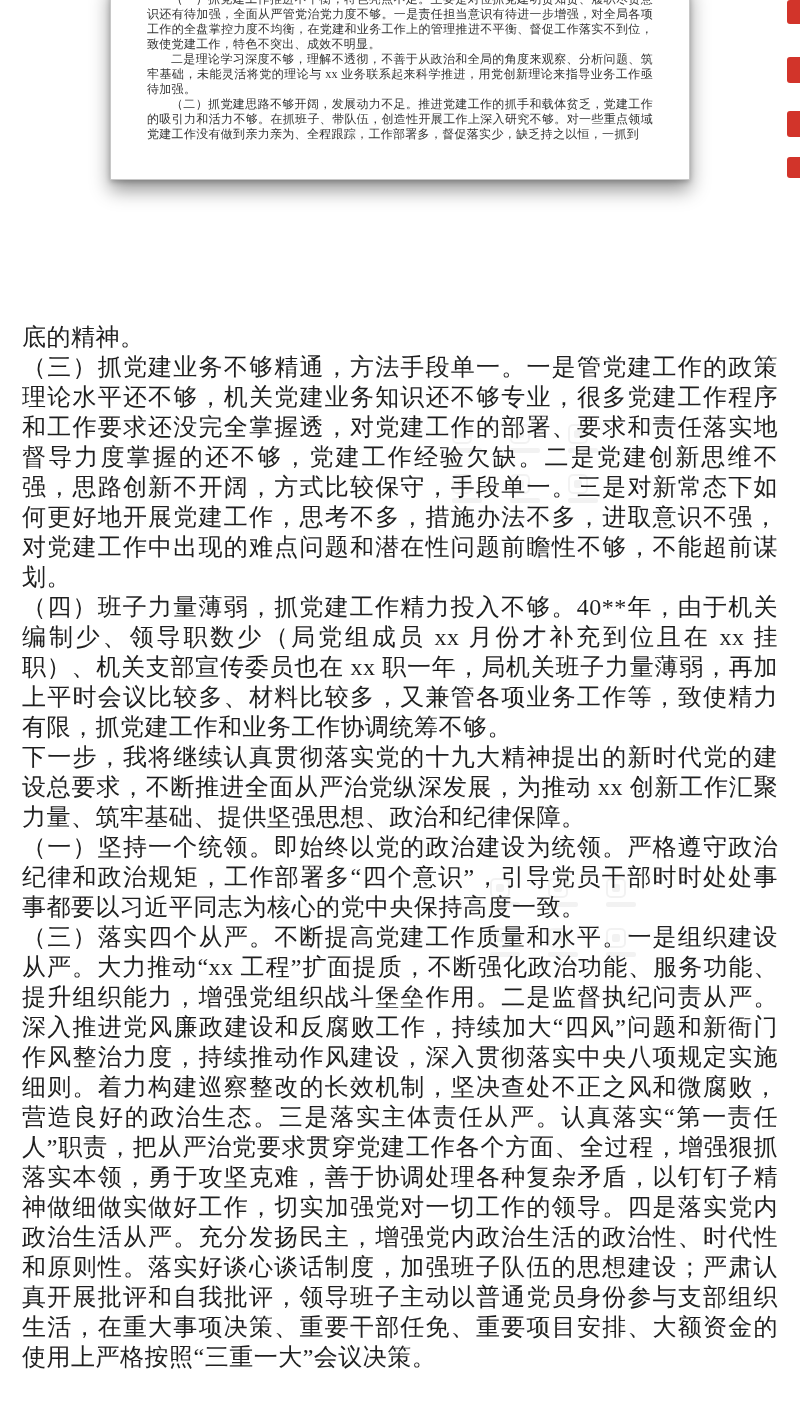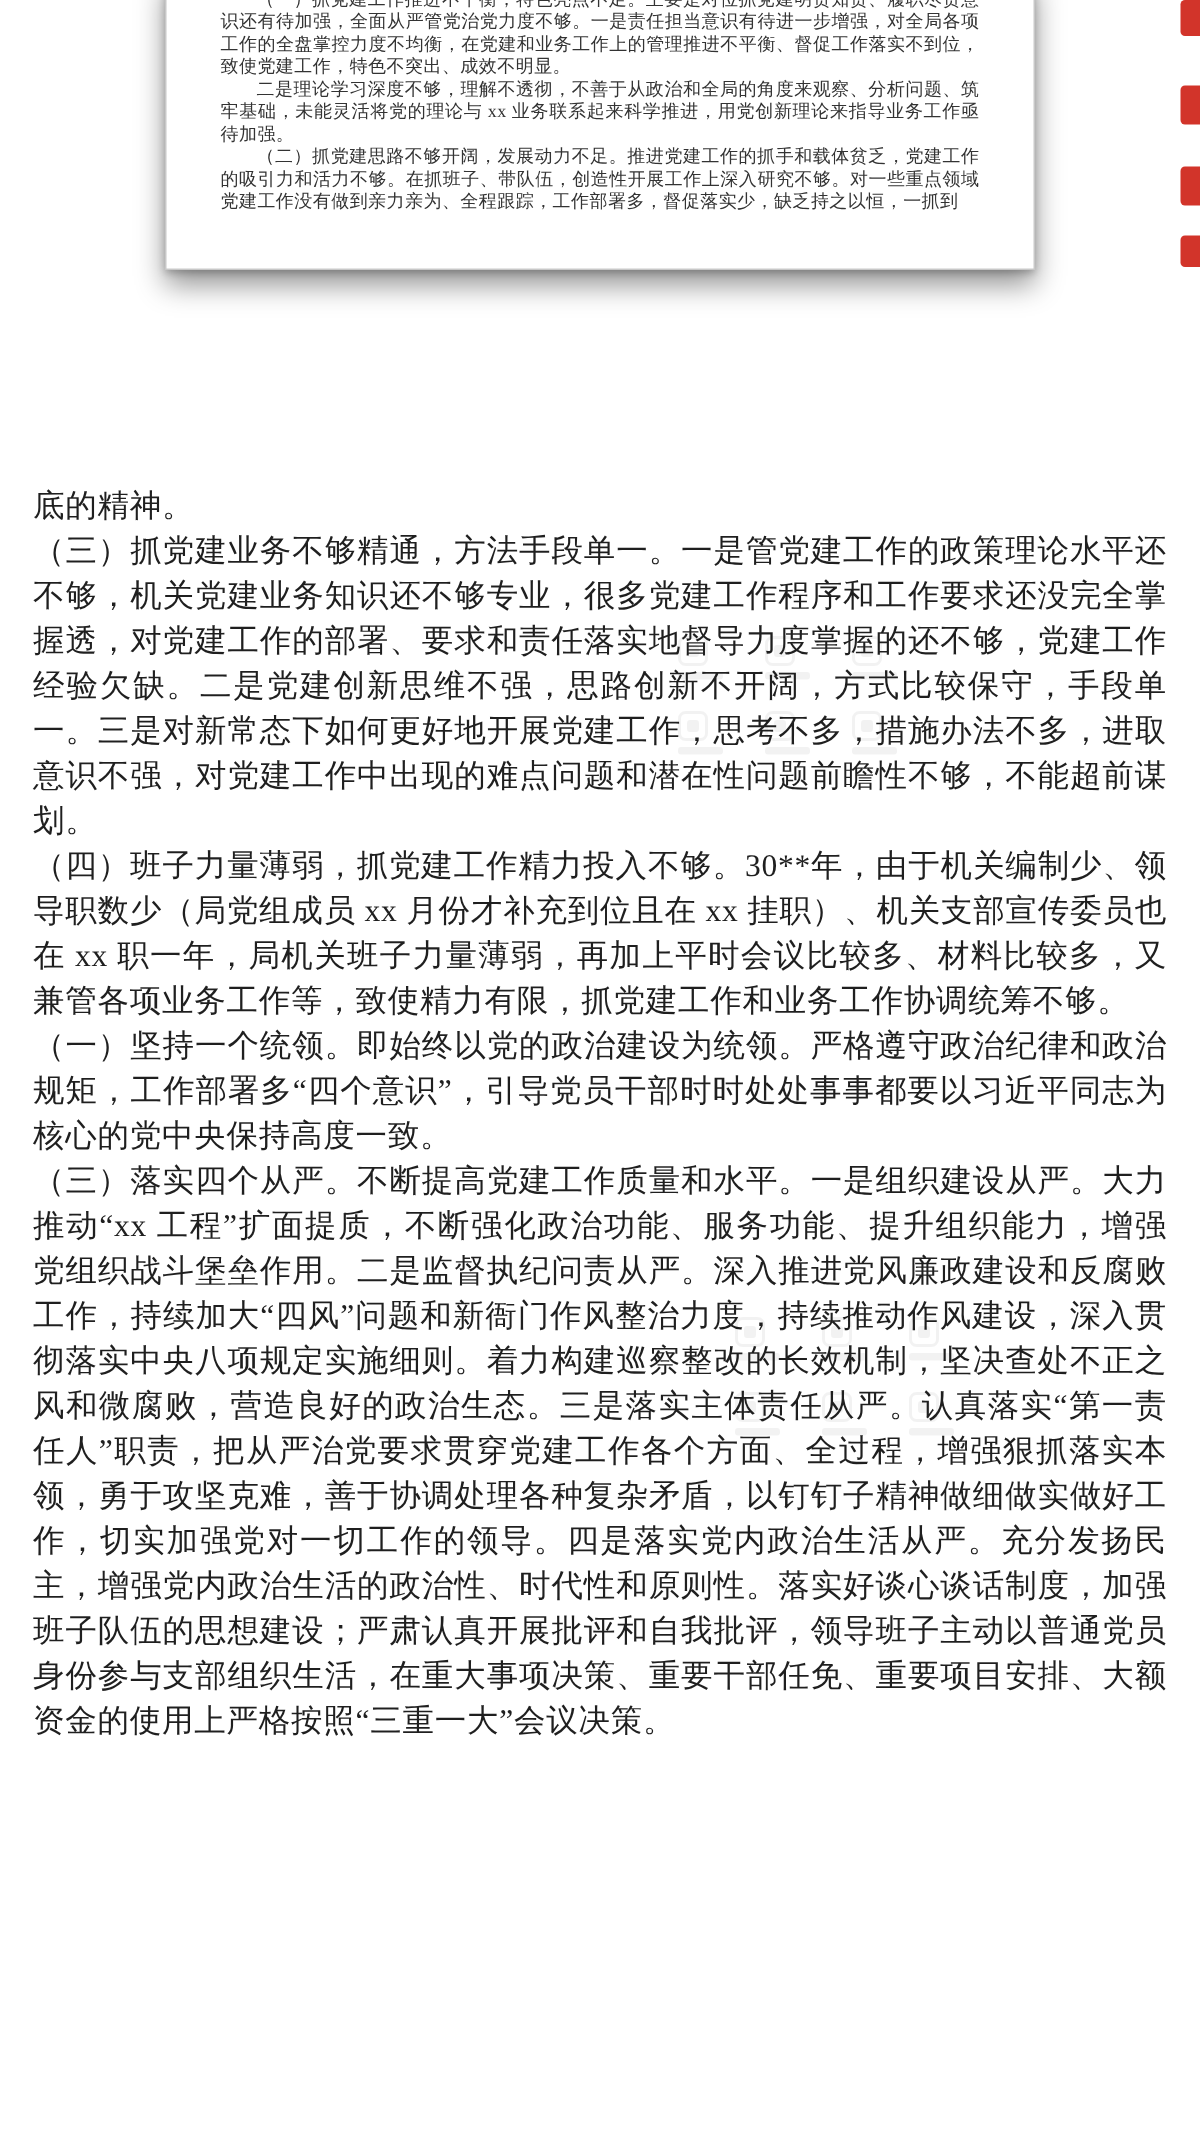--- a/index.html
+++ b/index.html
@@ -30,21 +30,21 @@
     letter-spacing: .3px;
   }
 
   
   .doc {
     position: absolute; top: 322px; left: 22px; right: 22px;
     color: #1f1f1f;
   }
   .doc p {
     margin: 0;
-    font-size: 21px; line-height: 30px;
+    font-size: 24px; line-height: 30px;
     text-align: justify;
     letter-spacing: .5px;
   }
 
   
   .edge-btn {
     position: absolute; right: 0; width: 13px;
     background: #d2342a;
     border-radius: 3px 0 0 3px;
     cursor: pointer;
@@ -142,16 +142,17 @@
     </div>
   <div class="wm-item">
       <div class="wm-logo"></div>
       <div class="wm-bar"></div>
     </div>
 </div>
 
 <div class="doc">
   <p>底的精神。</p>
   <p>（三）抓党建业务不够精通，方法手段单一。一是管党建工作的政策理论水平还不够，机关党建业务知识还不够专业，很多党建工作程序和工作要求还没完全掌握透，对党建工作的部署、要求和责任落实地督导力度掌握的还不够，党建工作经验欠缺。二是党建创新思维不强，思路创新不开阔，方式比较保守，手段单一。三是对新常态下如何更好地开展党建工作，思考不多，措施办法不多，进取意识不强，对党建工作中出现的难点问题和潜在性问题前瞻性不够，不能超前谋划。</p>
-  <p>（四）班子力量薄弱，抓党建工作精力投入不够。30**年，由于机关编制少、领导职数少（局党组成员 xx 月份才补充到位且在 xx 挂职）、机关支部宣传委员也在 xx 职一年，局机关班子力量薄弱，再加上平时会议比较多、材料比较多，又兼管各项业务工作等，致使精力有限，抓党建工作和业务工作协调统筹不够。</p>
+  <p>（四）班子力量薄弱，抓党建工作精力投入不够。40**年，由于机关编制少、领导职数少（局党组成员 xx 月份才补充到位且在 xx 挂职）、机关支部宣传委员也在 xx 职一年，局机关班子力量薄弱，再加上平时会议比较多、材料比较多，又兼管各项业务工作等，致使精力有限，抓党建工作和业务工作协调统筹不够。</p>
+  <p>下一步，我将继续认真贯彻落实党的十九大精神提出的新时代党的建设总要求，不断推进全面从严治党纵深发展，为推动 xx 创新工作汇聚力量、筑牢基础、提供坚强思想、政治和纪律保障。</p>
   <p>（一）坚持一个统领。即始终以党的政治建设为统领。严格遵守政治纪律和政治规矩，工作部署多“四个意识”，引导党员干部时时处处事事都要以习近平同志为核心的党中央保持高度一致。</p>
   <p>（三）落实四个从严。不断提高党建工作质量和水平。一是组织建设从严。大力推动“xx 工程”扩面提质，不断强化政治功能、服务功能、提升组织能力，增强党组织战斗堡垒作用。二是监督执纪问责从严。深入推进党风廉政建设和反腐败工作，持续加大“四风”问题和新衙门作风整治力度，持续推动作风建设，深入贯彻落实中央八项规定实施细则。着力构建巡察整改的长效机制，坚决查处不正之风和微腐败，营造良好的政治生态。三是落实主体责任从严。认真落实“第一责任人”职责，把从严治党要求贯穿党建工作各个方面、全过程，增强狠抓落实本领，勇于攻坚克难，善于协调处理各种复杂矛盾，以钉钉子精神做细做实做好工作，切实加强党对一切工作的领导。四是落实党内政治生活从严。充分发扬民主，增强党内政治生活的政治性、时代性和原则性。落实好谈心谈话制度，加强班子队伍的思想建设；严肃认真开展批评和自我批评，领导班子主动以普通党员身份参与支部组织生活，在重大事项决策、重要干部任免、重要项目安排、大额资金的使用上严格按照“三重一大”会议决策。</p>
 </div>
 
 </body></html>

